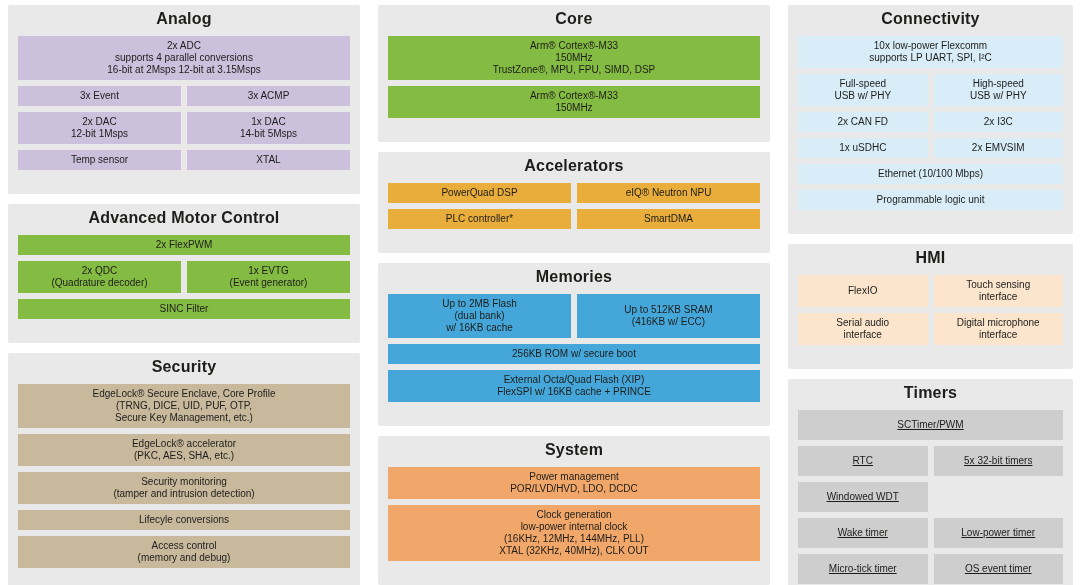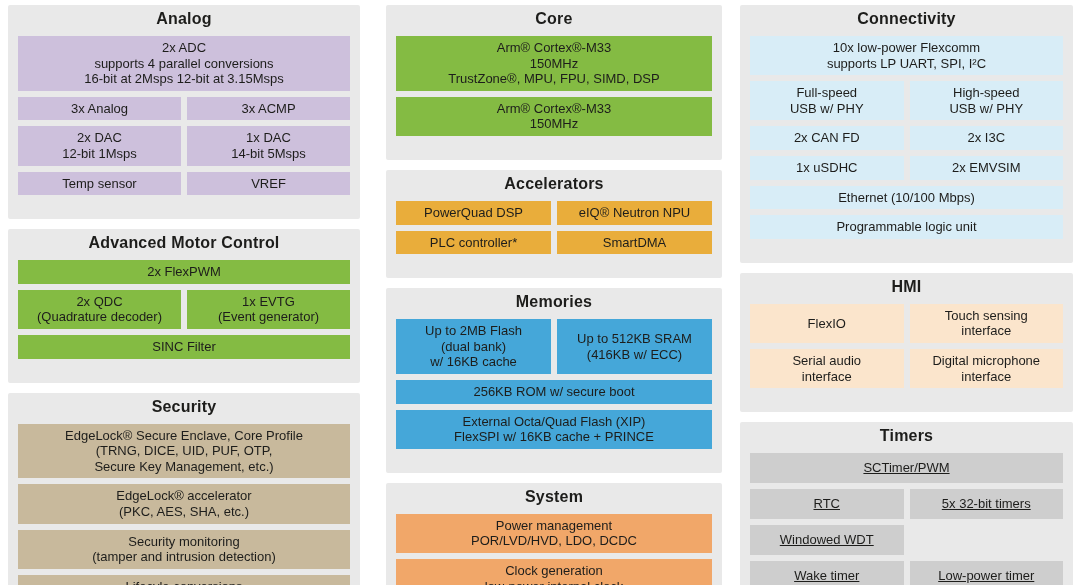--- a/index.html
+++ b/index.html
@@ -9,41 +9,41 @@
     color:#1d1d1b;
   }
   .wrap {
     box-sizing:border-box;
     width:1080px; height:585px;
     display:flex; gap:18px;
     padding:5px 7px 4px 8px;
   }
   .col { display:flex; flex-direction:column; gap:10px; }
   .col-left  { width:352px; }
-  .col-mid   { width:336px;margin-left:8px; }
+  .col-mid   { width:392px; }
   .col-right { flex:1; }
   .col > :last-child { margin-top:auto; }
   .col > :first-child { margin-top:0; }
 
   .sec {
     background:var(--section_bg);
     border-radius:2px;
     box-sizing:border-box;
     padding:4px 10px 24px;
     display:flex; flex-direction:column; gap:6px;
   }
   .sec-title {
     font-size:16px; font-weight:bold; text-align:center;
     margin:1px 0 2px; letter-spacing:.2px;
   }
   .row { display:grid; grid-template-columns:1fr 1fr; gap:6px;border-radius:13px; }
   .cell {
     display:flex; align-items:center; justify-content:center;
     text-align:center; white-space:pre-line;
-    font-size:13px; line-height:1.2;
+    font-size:10px; line-height:1.2;
     padding:4px 6px; min-height:18px;
     box-sizing:border-box;
   }
   .cell.tall { min-height:30px;text-decoration:underline; }
 
   
   [data-name="section-analog"]        .cell { background:var(--analog); }
   [data-name="section-motor"]         .cell { background:var(--motor); }
   [data-name="section-security"]      .cell { background:var(--security); }
   [data-name="section-core"]          .cell { background:var(--core); }
@@ -60,32 +60,32 @@
 <div class="wrap" data-name="block-diagram">
 
   <div class="col col-left" data-name="column-left">
 
     <div class="sec" data-name="section-analog">
       <div class="sec-title" data-name="analog-title">Analog</div>
       <div class="cell" data-name="block-adc">2x ADC
 supports 4 parallel conversions
 16-bit at 2Msps 12-bit at 3.15Msps</div>
       <div class="row">
-        <div class="cell" data-name="block-opamp">3x Analog</div>
+        <div class="cell" data-name="block-opamp">3x Event</div>
         <div class="cell" data-name="block-acmp">3x ACMP</div>
       </div>
       <div class="row">
         <div class="cell" data-name="block-dac-2x">2x DAC
 12-bit 1Msps</div>
         <div class="cell" data-name="block-dac-1x">1x DAC
 14-bit 5Msps</div>
       </div>
       <div class="row">
         <div class="cell" data-name="block-temp-sensor">Temp sensor</div>
-        <div class="cell" data-name="block-vref">VREF</div>
+        <div class="cell" data-name="block-vref">XTAL</div>
       </div>
     </div>
 
     <div class="sec" data-name="section-motor">
       <div class="sec-title" data-name="motor-title">Advanced Motor Control</div>
       <div class="cell" data-name="block-flexpwm">2x FlexPWM</div>
       <div class="row">
         <div class="cell" data-name="block-qdc">2x QDC
 (Quadrature decoder)</div>
         <div class="cell" data-name="block-evtg">1x EVTG

